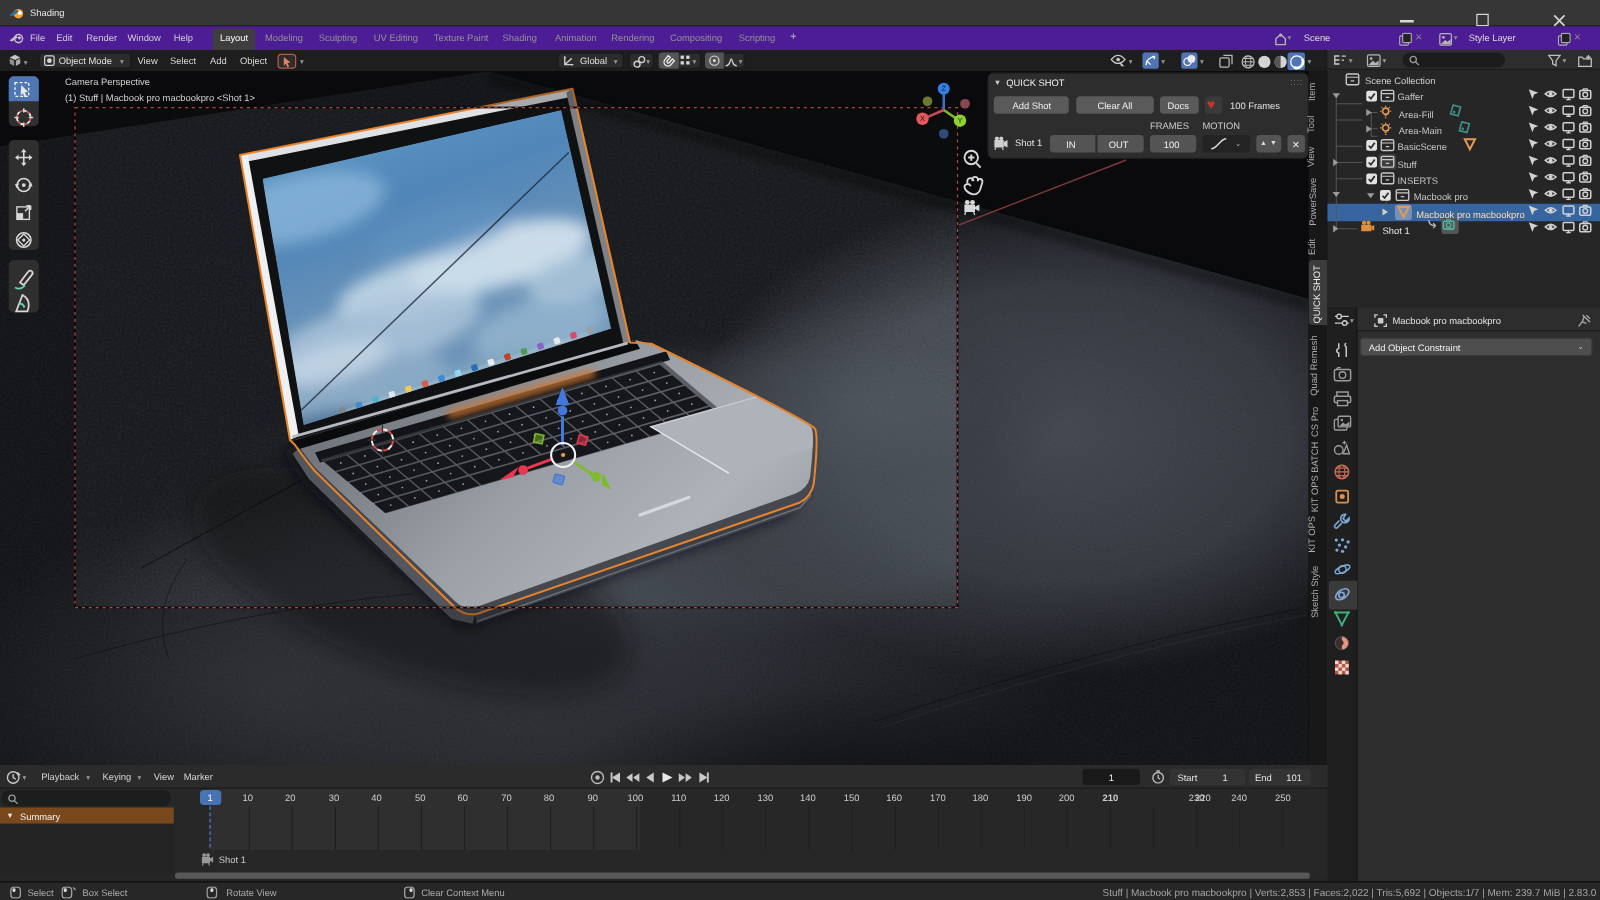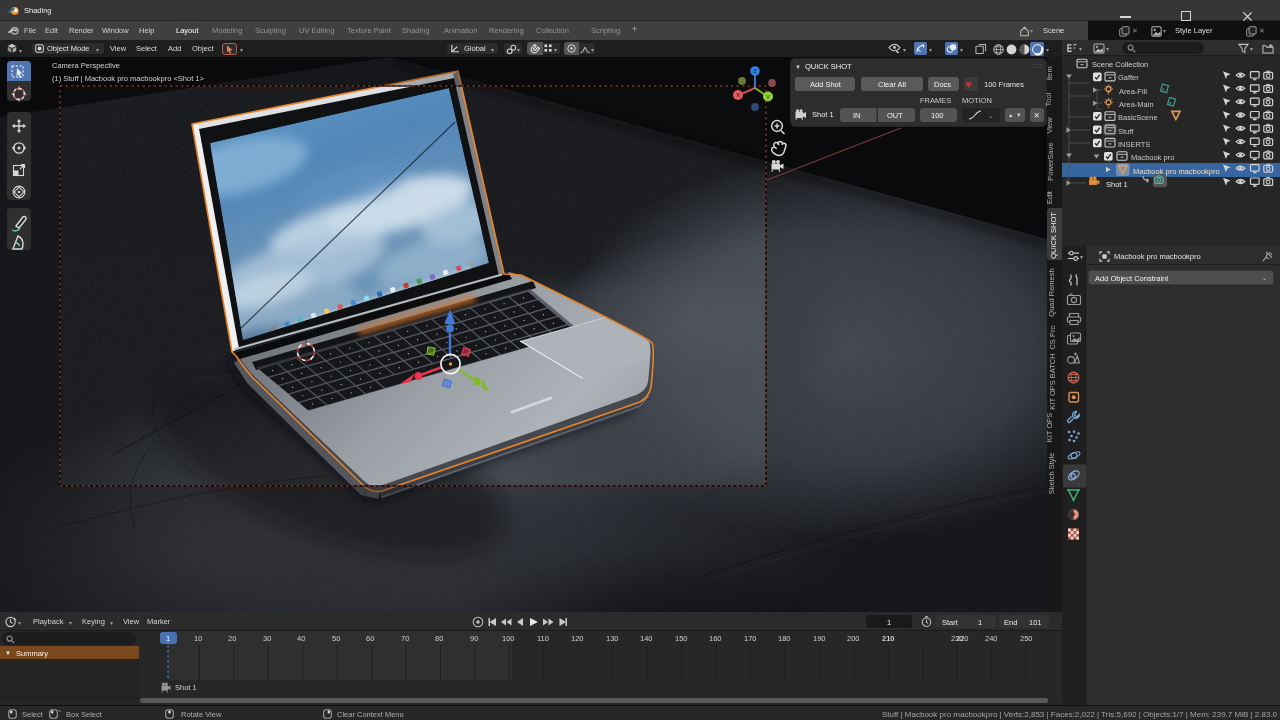--- a/index.html
+++ b/index.html
@@ -22,41 +22,41 @@
       <path d="M0.6 9.2 L7 4.2 L9.2 6.2 L3.3 10.4 Z" fill="#2a6fa8"></path>
     </svg>
     <span class="txt" style="left:24px;top:6px;color:#ececec;">Shading</span>
     <span class="abs" style="left:1120px;top:16px;width:11px;height:1.5px;background:#d6d6d6;"></span>
     <span class="abs" style="left:1181px;top:11px;width:10px;height:10px;border:1.3px solid #d6d6d6;"></span>
     <svg class="abs" style="left:1242px;top:11px" width="11" height="11" viewBox="0 0 12 12">
         <path d="M1.5 1.5 L10.5 10.5 M10.5 1.5 L1.5 10.5" stroke="#d6d6d6" stroke-width="1.5"></path>
       </svg>
   </div>
 
-  <div class="abs" id="topbar" style="left:0;top:21px;width:1088px;height:19px;background:#404040;">
+  <div class="abs" id="topbar" style="left:0;top:21px;width:1280px;height:19px;background:#4c1d95;">
     <svg class="abs" style="left:7px;top:4px" width="13" height="12" viewBox="0 0 20 18">
       <circle cx="12" cy="8.8" r="5.0" fill="none" stroke="#c2c2c2" stroke-width="1.8"></circle>
       <circle cx="13.2" cy="7.8" r="2" fill="#c2c2c2"></circle>
       <path d="M1 11 L8.8 4.8 L11.2 7.4 L4 12.4 Z" fill="#c2c2c2"></path>
     </svg>
     <span class="txt" style="left:24px;top:5px;">File</span>
     <span class="txt" style="left:45px;top:5px;">Edit</span>
     <span class="txt" style="left:69px;top:5px;">Render</span>
     <span class="txt" style="left:102px;top:5px;">Window</span>
     <span class="txt" style="left:139px;top:5px;">Help</span>
     <span class="abs" style="left:170px;top:2px;width:34px;height:17px;background:#3e3e3e;border-radius:3px 3px 0 0;"></span>
     <span class="txt" style="left:176px;top:5px;color:#fdfdfd;">Layout</span>
     <span class="txt" style="left:212px;top:5px;color:#939393;">Modeling</span>
     <span class="txt" style="left:255px;top:5px;color:#939393;">Sculpting</span>
     <span class="txt" style="left:299px;top:5px;color:#939393;">UV Editing</span>
     <span class="txt" style="left:347px;top:5px;color:#939393;">Texture Paint</span>
     <span class="txt" style="left:402px;top:5px;color:#939393;">Shading</span>
     <span class="txt" style="left:444px;top:5px;color:#939393;">Animation</span>
     <span class="txt" style="left:489px;top:5px;color:#939393;">Rendering</span>
-    <span class="txt" style="left:536px;top:5px;color:#939393;">Collection</span>
+    <span class="txt" style="left:536px;top:5px;color:#939393;">Compositing</span>
     <span class="txt" style="left:591px;top:5px;color:#939393;">Scripting</span>
     <span class="txt" style="left:632px;top:4px;color:#b5b5b5;font-size:9px;">+</span>
 
     <svg class="abs" style="left:1019px;top:5px" width="11" height="11" viewBox="0 0 13 13">
         <path d="M2 11.5 V6 L6.5 1.8 L11 6 V11.5 Z" fill="none" stroke="#b5b5b5" stroke-width="1.3"></path>
         <circle cx="6.5" cy="2.4" r="1.5" fill="#b5b5b5"></circle>
       </svg>
     <span class="txt" style="left:1030px;top:6px;color:#8a8a8a;font-size:6px;">▾</span>
     <span class="txt" style="left:1043px;top:5px;color:#dcdcdc;">Scene</span>
     <svg class="abs" style="left:1119px;top:5px" width="11" height="11" viewBox="0 0 12 12">

